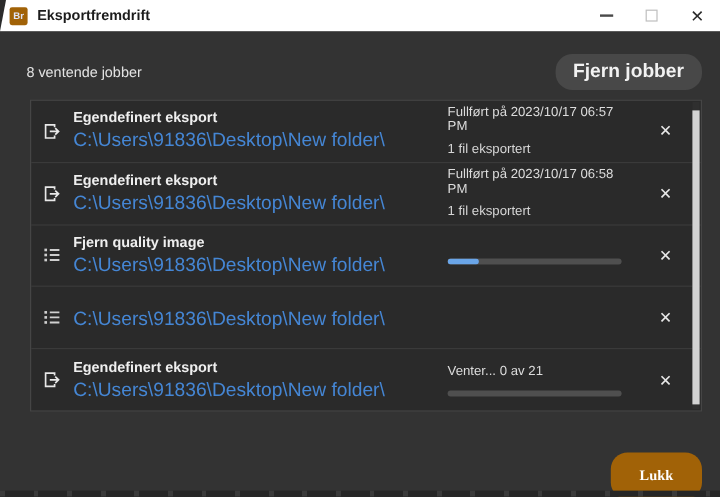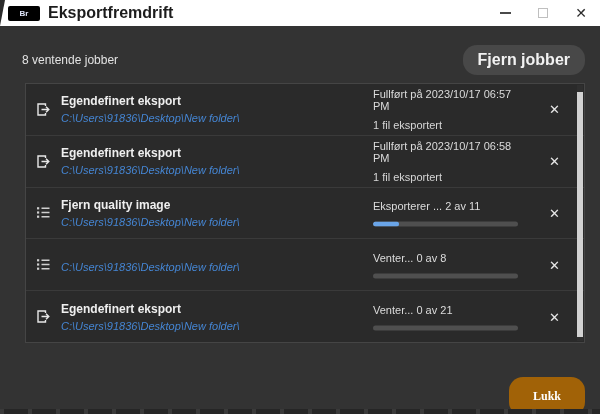--- a/index.html
+++ b/index.html
@@ -5,24 +5,24 @@
   * { margin:0; padding:0; box-sizing:border-box; }
   html,body { width:600px; height:414px; overflow:hidden; background:#1e1e1e;
               font-family:"Liberation Sans", sans-serif; }
   .window { position:relative; width:600px; height:414px; background:#333333; overflow:hidden; }
 
   
   .titlebar { position:absolute; top:0; left:0; width:600px; height:26px; background:#ffffff;
               display:flex; align-items:center; z-index:5; }
   .corner-sliver { position:absolute; left:0; top:0; width:0; height:0;
                    border-left:5px solid #2b2b2b; border-bottom:26px solid transparent; }
-  .app-logo { width:32px; height:15px; margin-left:8px; border-radius:2px; background:#000000;
+  .app-logo { width:15px; height:15px; margin-left:8px; border-radius:2px; background:#a16207;
               color:#dfe4f8; font-size:8px; font-weight:bold; display:flex; align-items:center;
               justify-content:center; }
-  .win-title { margin-left:8px; font-size:16px; color:#1c1c1c; font-weight:600; }
+  .win-title { margin-left:8px; font-size:12px; color:#1c1c1c; font-weight:600; }
   .win-controls { margin-left:auto; display:flex; height:100%; }
   .win-btn { width:38px; height:100%; display:flex; align-items:center; justify-content:center;
              cursor:default; }
   .glyph-min { width:11px; height:0; border-top:2px solid #4a4a4a; display:block; }
   .glyph-max { width:10px; height:10px; border:1.5px solid #bfbfbf; display:block; }
   .glyph-close { font-size:14px; color:#2b2b2b; line-height:1; }
 
   
   .header-row { position:absolute; top:46px; left:22px; right:15px; height:27px;
                 display:flex; align-items:center; }
@@ -33,21 +33,21 @@
 
   
   .job-list { position:absolute; left:25px; right:15px; top:83px; height:260px;
               background:#2a2a2a; border:1px solid #454545; display:flex; flex-direction:column; }
   .job-row { position:relative; flex:1; display:flex; align-items:center; }
   .job-row + .job-row { border-top:1px solid #3a3a3a; }
   .job-icon { width:17px; height:17px; margin-left:9px; flex:0 0 auto; }
   .job-icon svg { width:17px; height:17px; display:block; }
   .job-info { margin-left:9px; }
   .job-name { font-size:12px; font-weight:bold; color:#efefef; }
-  .job-path { font-size:11px; color:#4586d4; margin-top:4px; cursor:pointer;font-style:italic; }
+  .job-path { font-size:16px; color:#4586d4; margin-top:4px; cursor:pointer; }
   .job-status { position:absolute; left:347px; top:50%; transform:translateY(-50%); width:150px; }
   .status-text { font-size:11px; color:#dcdcdc; }
   .status-detail { font-size:11px; color:#d6d6d6; margin-top:7px; }
   .progress-track { margin-top:10px; width:145px; height:5px; border-radius:3px; background:#4f4f4f;
                     overflow:hidden; }
   .progress-fill { height:100%; width:0; border-radius:3px; background:#6aa5e8; }
   .job-cancel { position:absolute; right:24px; top:50%; transform:translateY(-50%);
                 color:#e8e8e8; font-size:13px; line-height:1; cursor:pointer; }
 
   
@@ -143,42 +143,35 @@
       <div class="job-icon">
         <svg viewBox="0 0 17 17">
             <use href="#ic-list"></use>
           </svg>
       </div>
       <div class="job-info">
         <div class="job-name">Fjern quality image</div>
         <div class="job-path">C:\Users\91836\Desktop\New folder\</div>
       </div>
       <div class="job-status">
-        <div class="status-text">Eksporterer ... 2 av 11</div>
         <div class="progress-track">
           <div class="progress-fill" style="width: 18%;"></div>
         </div>
       </div>
       <div class="job-cancel">✕</div>
     </div>
 
     <div class="job-row">
       <div class="job-icon">
         <svg viewBox="0 0 17 17">
             <use href="#ic-list"></use>
           </svg>
       </div>
       <div class="job-info">
         <div class="job-path">C:\Users\91836\Desktop\New folder\</div>
-      </div>
-      <div class="job-status">
-        <div class="status-text">Venter... 0 av 8</div>
-        <div class="progress-track">
-          <div class="progress-fill" style="width: 0%;"></div>
-        </div>
       </div>
       <div class="job-cancel">✕</div>
     </div>
 
     <div class="job-row">
       <div class="job-icon">
         <svg viewBox="0 0 17 17">
             <use href="#ic-export"></use>
           </svg>
       </div>

